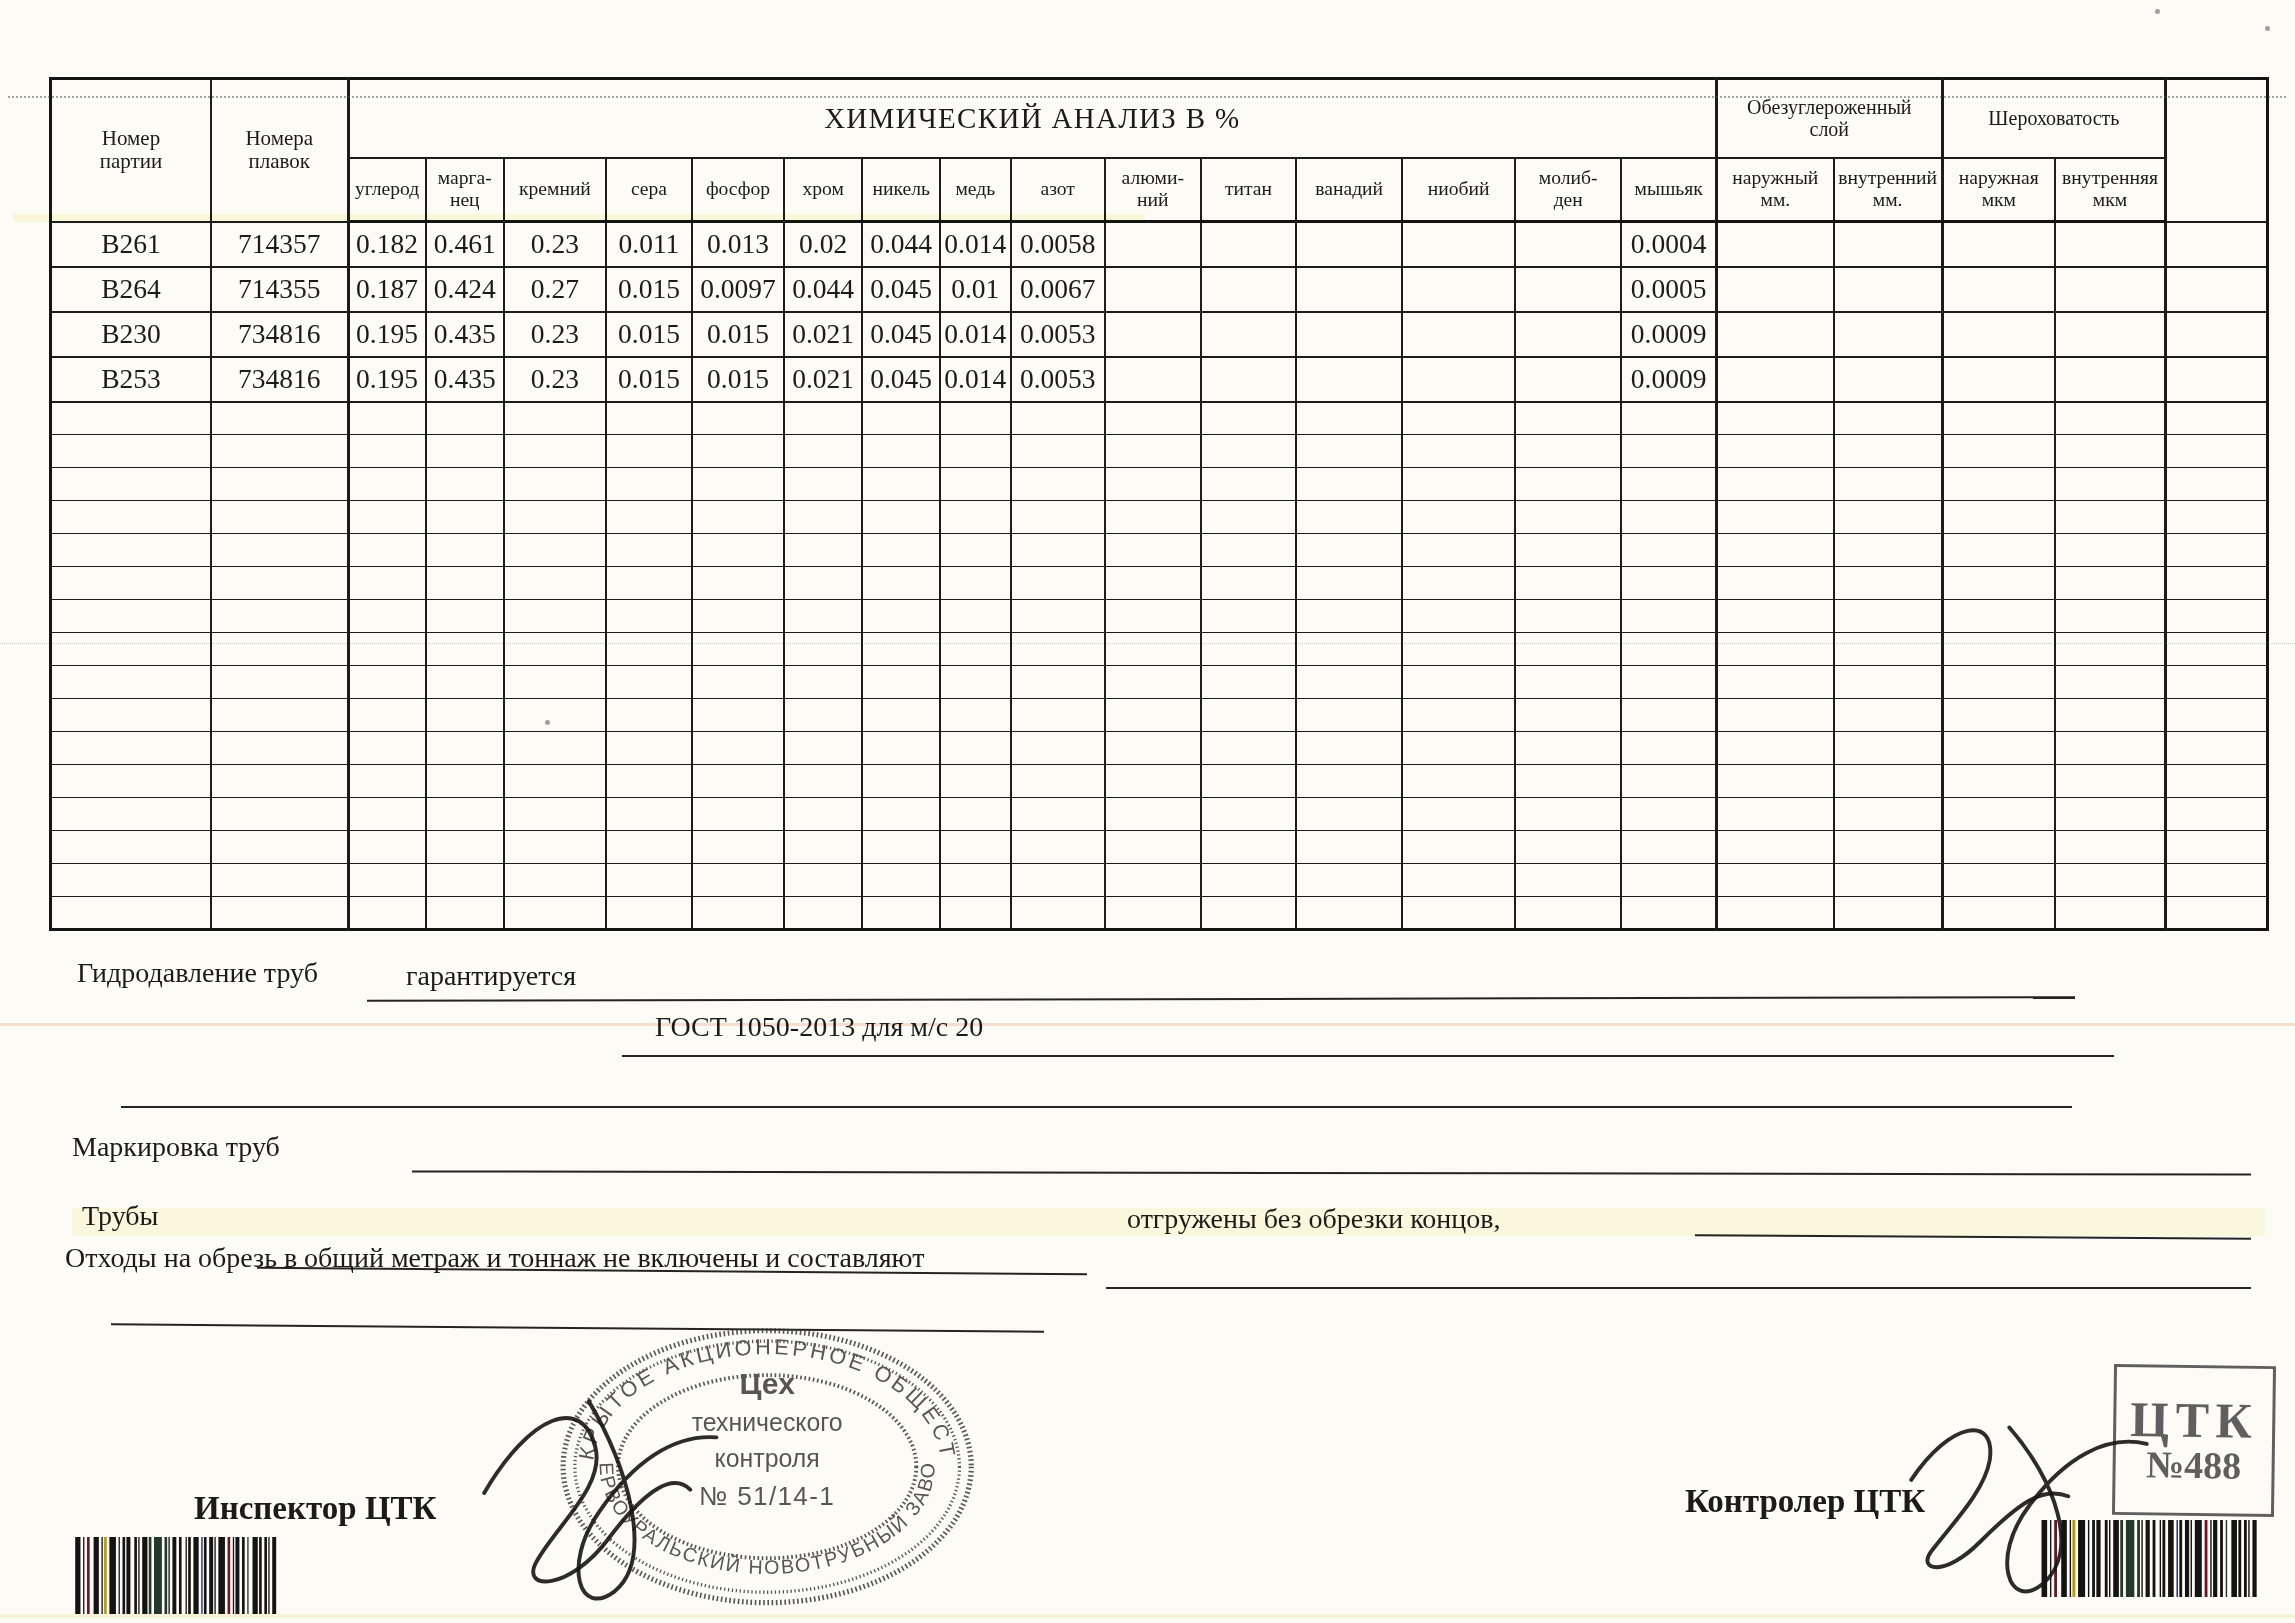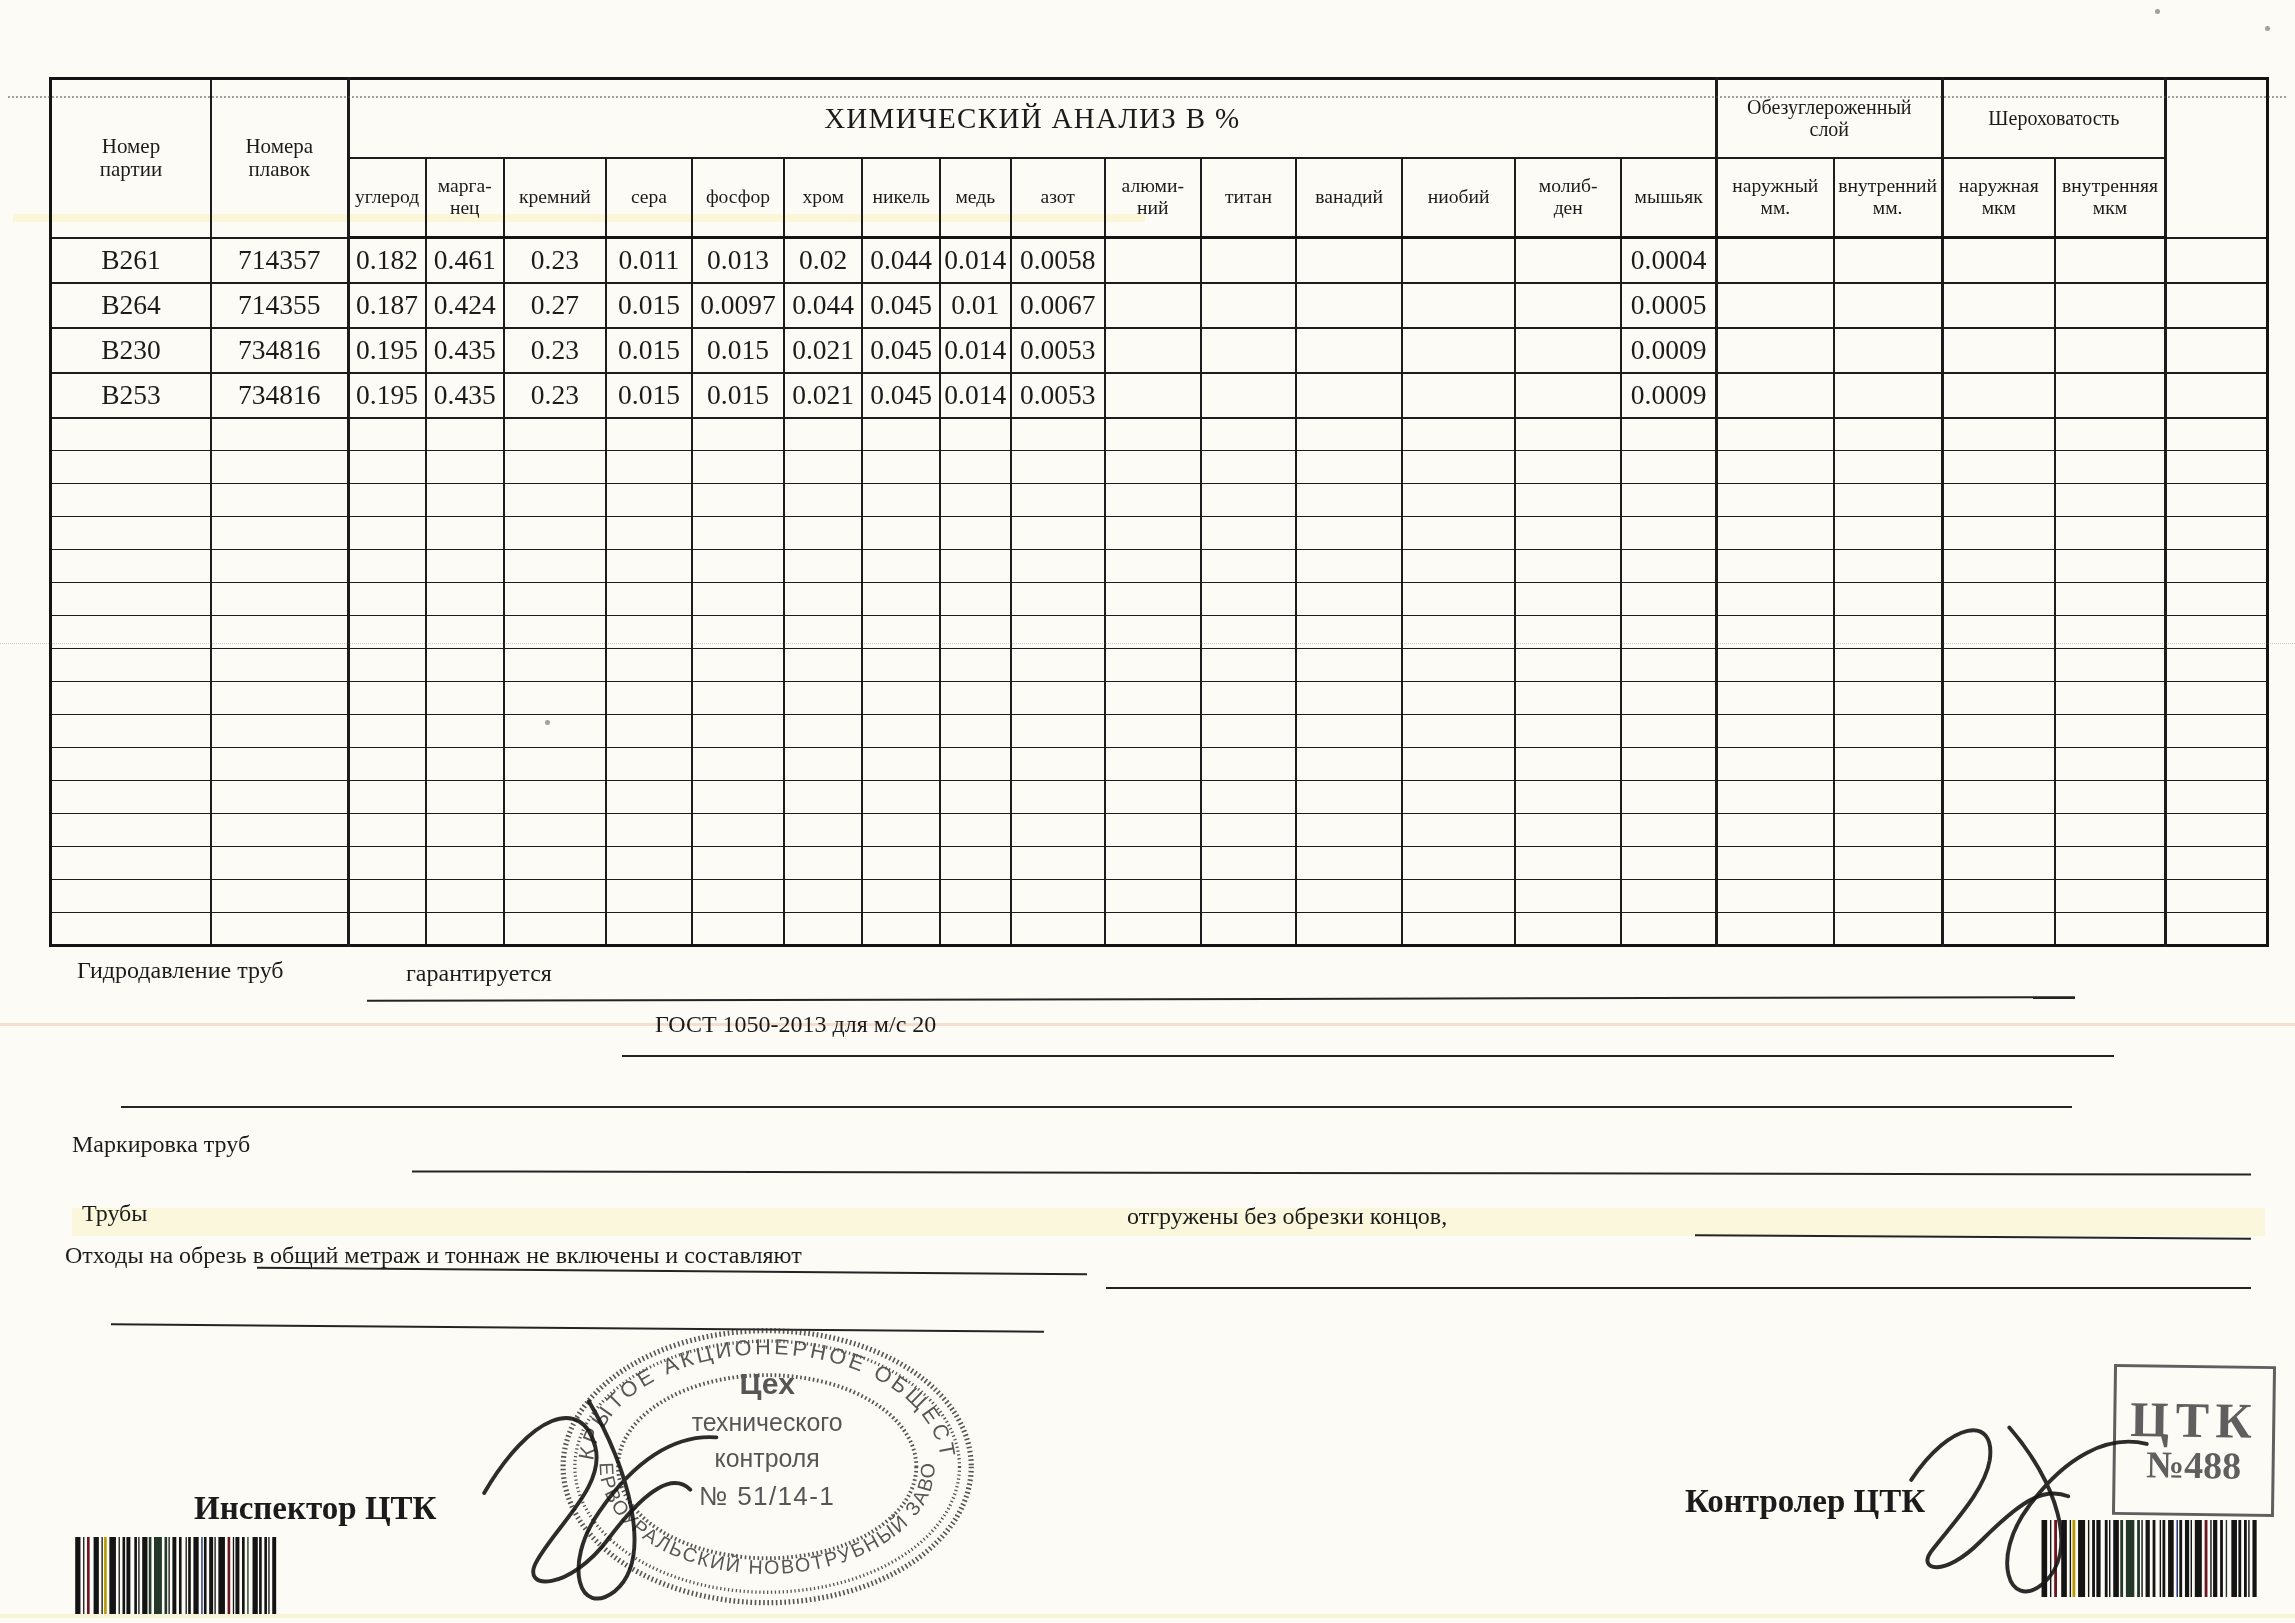--- a/index.html
+++ b/index.html
@@ -14,34 +14,34 @@
   #main-table{
     position:absolute;left:49px;top:77px;width:2220px;
     border-collapse:collapse;table-layout:fixed;z-index:1;
   }
   #main-table th,#main-table td{
     border:2px solid #1c1c1c;padding:0;text-align:center;vertical-align:middle;
     overflow:hidden;
   }
   #main-table{border:3.9px solid #141414;}
   #main-table thead tr.hrow1{height:79px;}
-  #main-table thead tr.hrow2{height:80px;}
+  #main-table thead tr.hrow2{height:64px;}
   #main-table thead th{font-weight:normal;font-size:19.6px;line-height:1.12;white-space:pre-line;}
   #main-table .th-corner{font-size:21px;}
   #main-table .chem-title{font-size:29px;letter-spacing:1.3px;border-bottom:2.6px solid #1c1c1c;}
   #main-table .group-title{font-size:20px;border-bottom:2.6px solid #1c1c1c;}
   #main-table thead tr.hrow2 th{border-bottom:3.3px solid #141414;}
   #main-table tbody tr.data-row{height:45px;}
   #main-table tbody tr.data-row td{font-size:27.5px;}
   #main-table tbody tr.empty-row{height:33px;}
   #main-table tbody tr.empty-row td{border-top-width:1.3px;border-bottom-width:1.3px;}
   #main-table .thick-r{border-right-width:3.9px;}
 
   
-  .t{position:absolute;font-size:24px;white-space:nowrap;z-index:2;}
+  .t{position:absolute;font-size:28px;white-space:nowrap;z-index:2;}
   .t.bold{font-weight:bold;font-size:33px;}
   .uline{position:absolute;border-top:2px solid #242424;z-index:2;}
 
   
   .round-stamp{position:absolute;left:550px;top:1260px;width:435px;height:363px;z-index:4;opacity:.85;}
   .round-stamp text{fill:#3a3a3a;font-family:"Liberation Sans",sans-serif;}
   .round-stamp ellipse{fill:none;stroke:#3a3a3a;}
   .ring-text{font-size:33px;letter-spacing:5px;}
   .ring-text-b{font-size:30px;letter-spacing:3px;}
   .stamp-c1{font-size:46px;font-weight:bold;}

